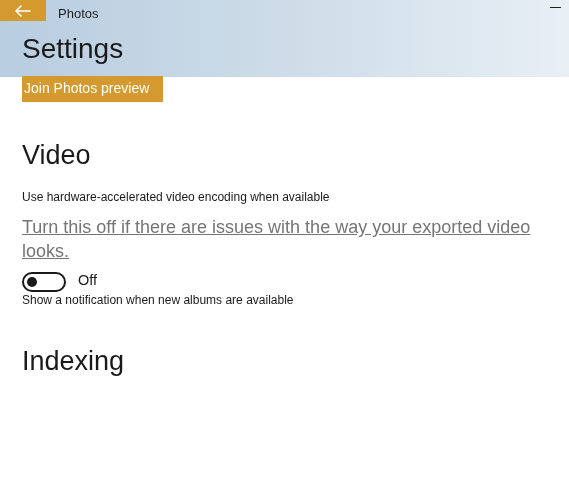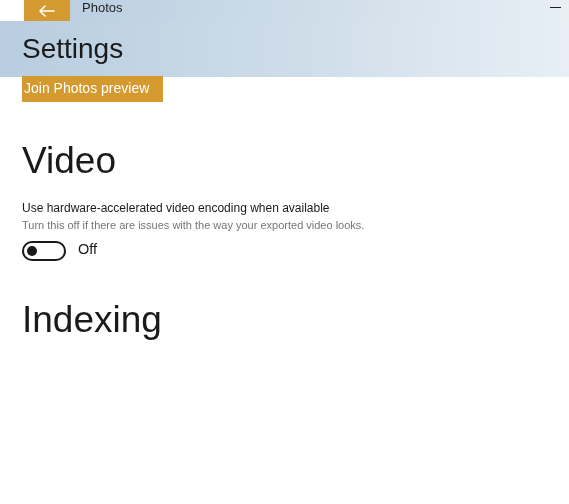--- a/index.html
+++ b/index.html
@@ -8,23 +8,22 @@
     background: #ffffff;
     width: 569px;
     height: 504px;
     overflow: hidden;
     position: relative;
   }
   .title-bar {
     height: 21px;
     background: linear-gradient(to right, #b8cde0 0%, #cddce8 50%, #e8eff5 100%);
     display: flex;
-    align-items: flex-start;
+    align-items: flex-end;
     position: relative;
-    margin-left: 24px;
   }
   .back-btn {
     width: 46px;
     height: 21px;
     background: #d59a2f;
     display: flex;
     align-items: center;
     justify-content: center;
   }
   .back-arrow {
@@ -67,36 +66,37 @@
   .preview-btn {
     display: inline-block;
     background: #d59a2f;
     color: #fff;
     font-size: 14px;
     padding: 5px 14px 7px 2px;
     margin-top: -1px;
     line-height: 1;
   }
   .section-title {
-    font-size: 37px;
+    font-size: 27px;
     font-weight: 400;
     color: #1a1a1a;
     margin-top: 38px;
     margin-bottom: 18px;
   }
   .setting-label {
     font-size: 12px;
     color: #1a1a1a;
     line-height: 1.35;
   }
   .setting-desc {
-    font-size: 11px;
+    font-size: 18px;
     color: #757575;
-    margin-top: 2px;
+    margin-top: 10px;
     line-height: 1.35;
+    text-decoration: underline;
   }
   .toggle-row {
     display: flex;
     align-items: flex-start;
     margin-top: 8px;
   }
   .toggle {
     width: 44px;
     height: 20px;
     border-radius: 10px;
@@ -163,18 +163,19 @@
   <div class="setting-label">Use hardware-accelerated video encoding when available</div>
   <div class="setting-desc">Turn this off if there are issues with the way your exported video looks.</div>
   <div class="toggle-row">
     <div class="toggle off">
       <div class="knob"></div>
     </div>
     <span class="toggle-state">Off</span>
   </div>
 
   
+  <div class="setting-label">Show a notification when new albums are available</div>
 
   
   <div class="section-title">Indexing</div>
   
 
 </div>
 
 </body></html>

